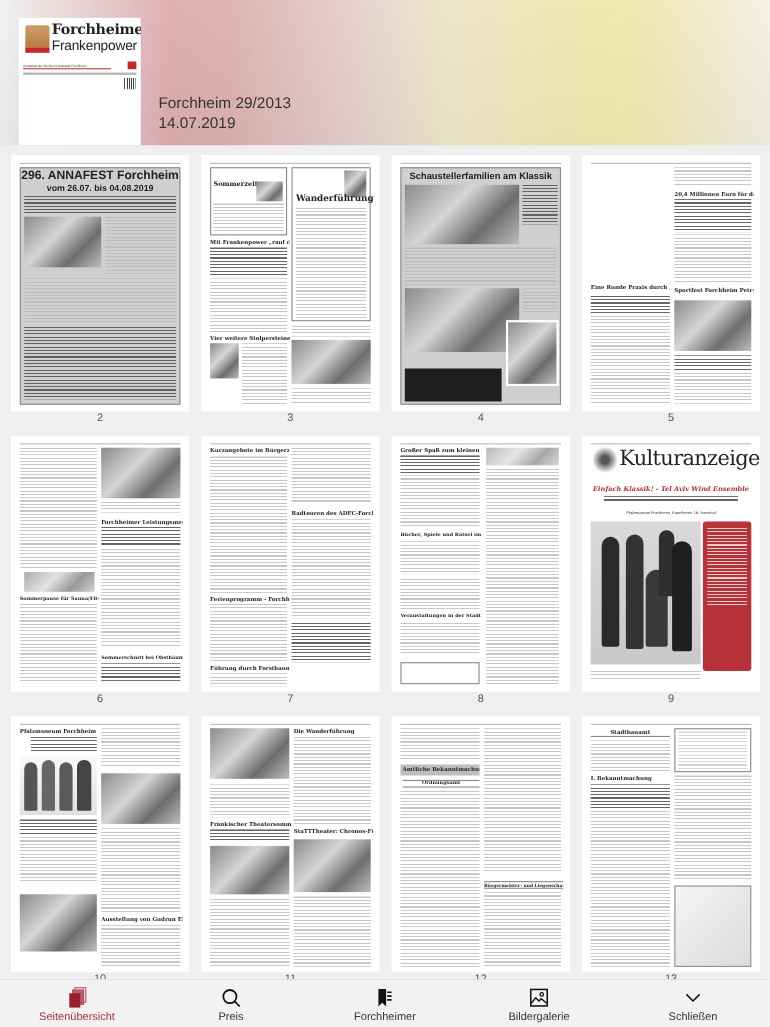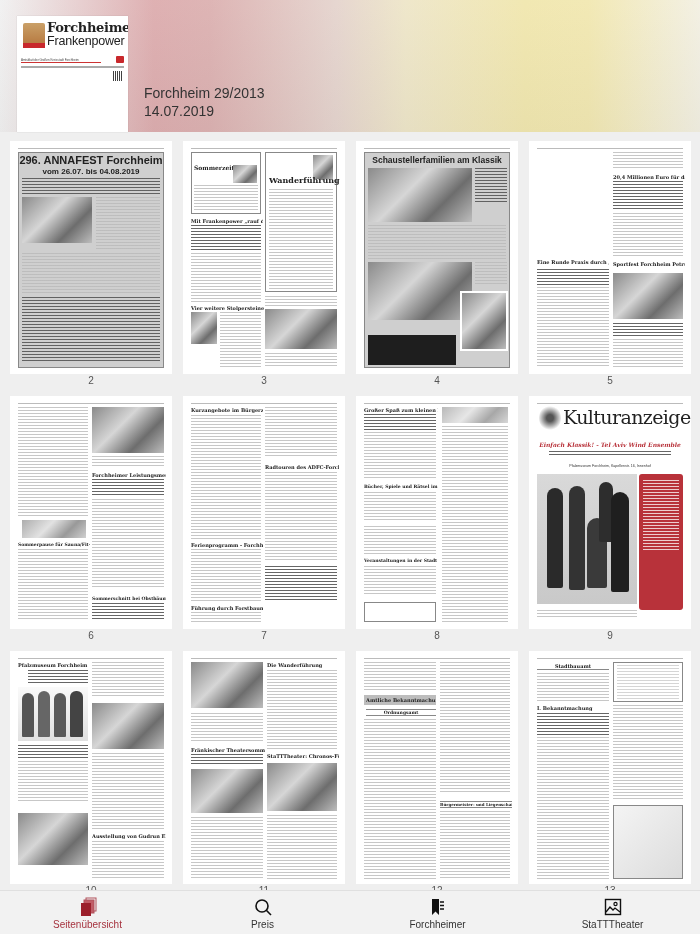--- a/index.html
+++ b/index.html
@@ -306,16 +306,24 @@
       <div class="lbl">Forchheimer</div>
     </div>
     <div class="tab">
       <div class="ico">
         <svg width="18" height="18" viewBox="0 0 18 18">
           <rect x="1.5" y="1.5" width="15" height="15" fill="none" stroke="#111" stroke-width="1.4"></rect>
           <circle cx="11.5" cy="6" r="1.6" fill="none" stroke="#111" stroke-width="1.2"></circle>
           <path d="M2 14 L6 9 L9 12 L11 10 L16 14" fill="none" stroke="#111" stroke-width="1.3"></path>
         </svg>
       </div>
-      <div class="lbl">StaTTTheater</div>
+      <div class="lbl">Bildergalerie</div>
+    </div>
+    <div class="tab">
+      <div class="ico">
+        <svg width="18" height="18" viewBox="0 0 18 18">
+          <path d="M3 6 L9 12 L15 6" fill="none" stroke="#111" stroke-width="1.4"></path>
+        </svg>
+      </div>
+      <div class="lbl">Schließen</div>
     </div>
   </div>
 </div>
 
 </body></html>

